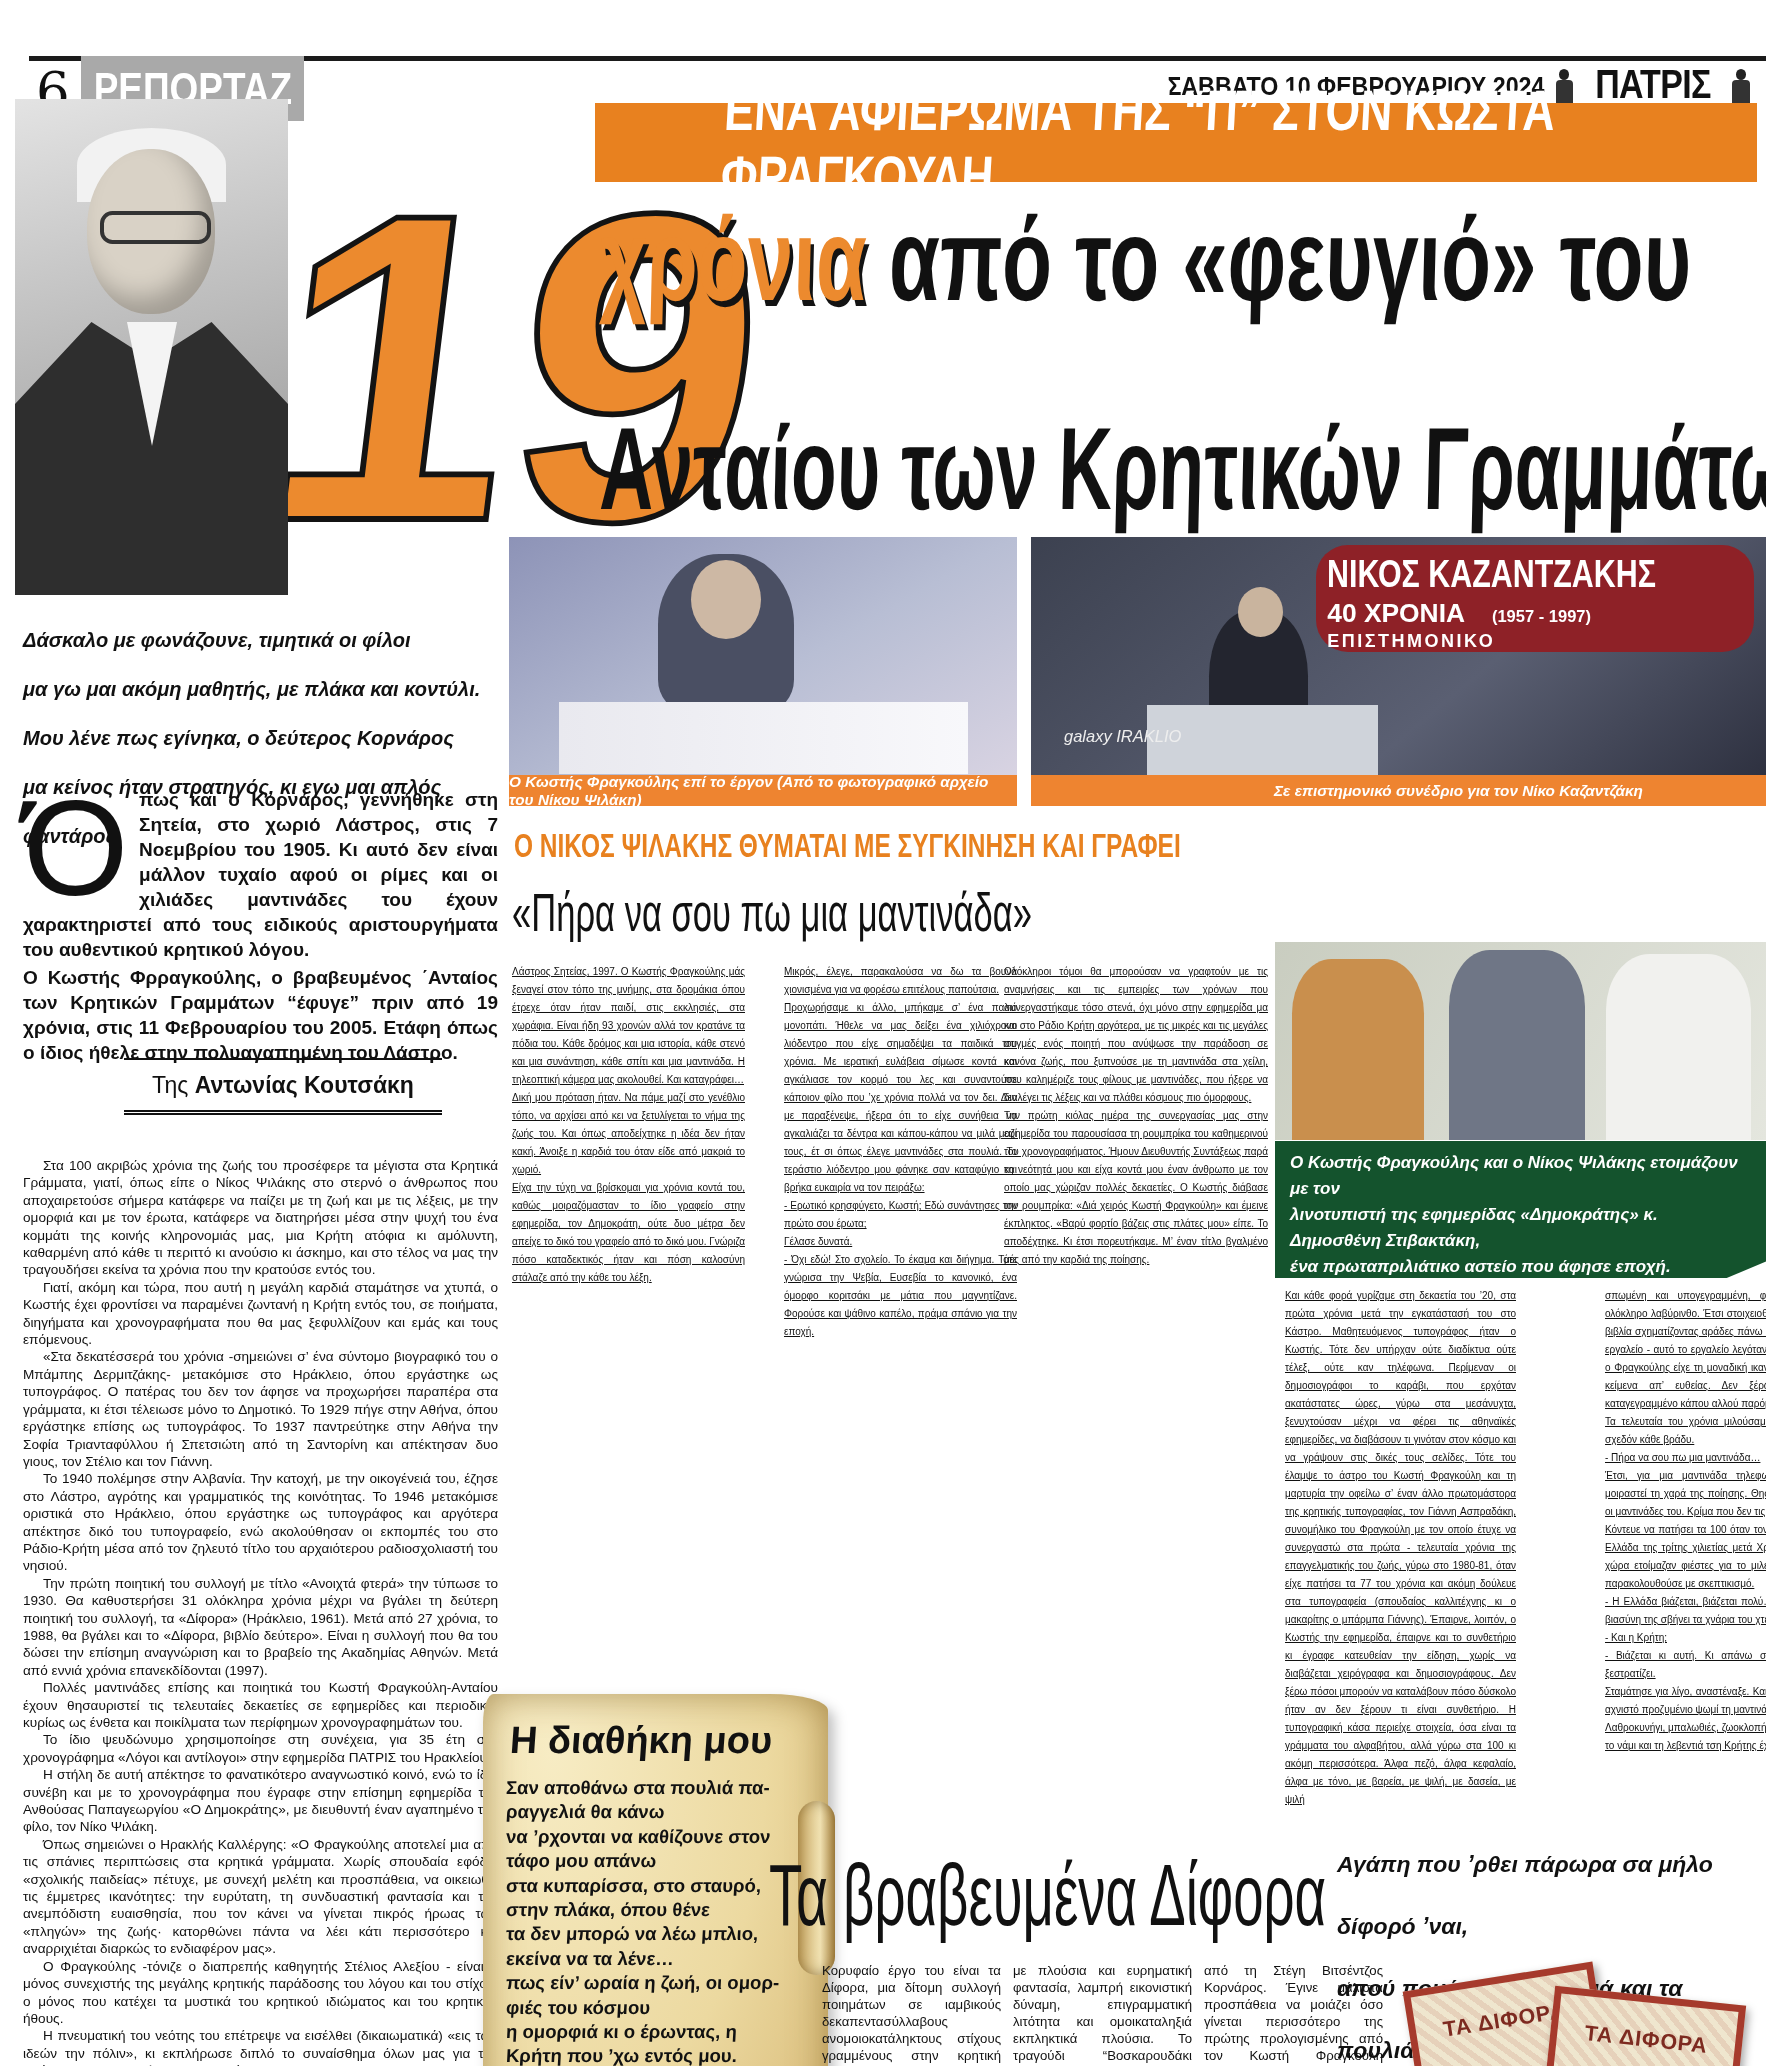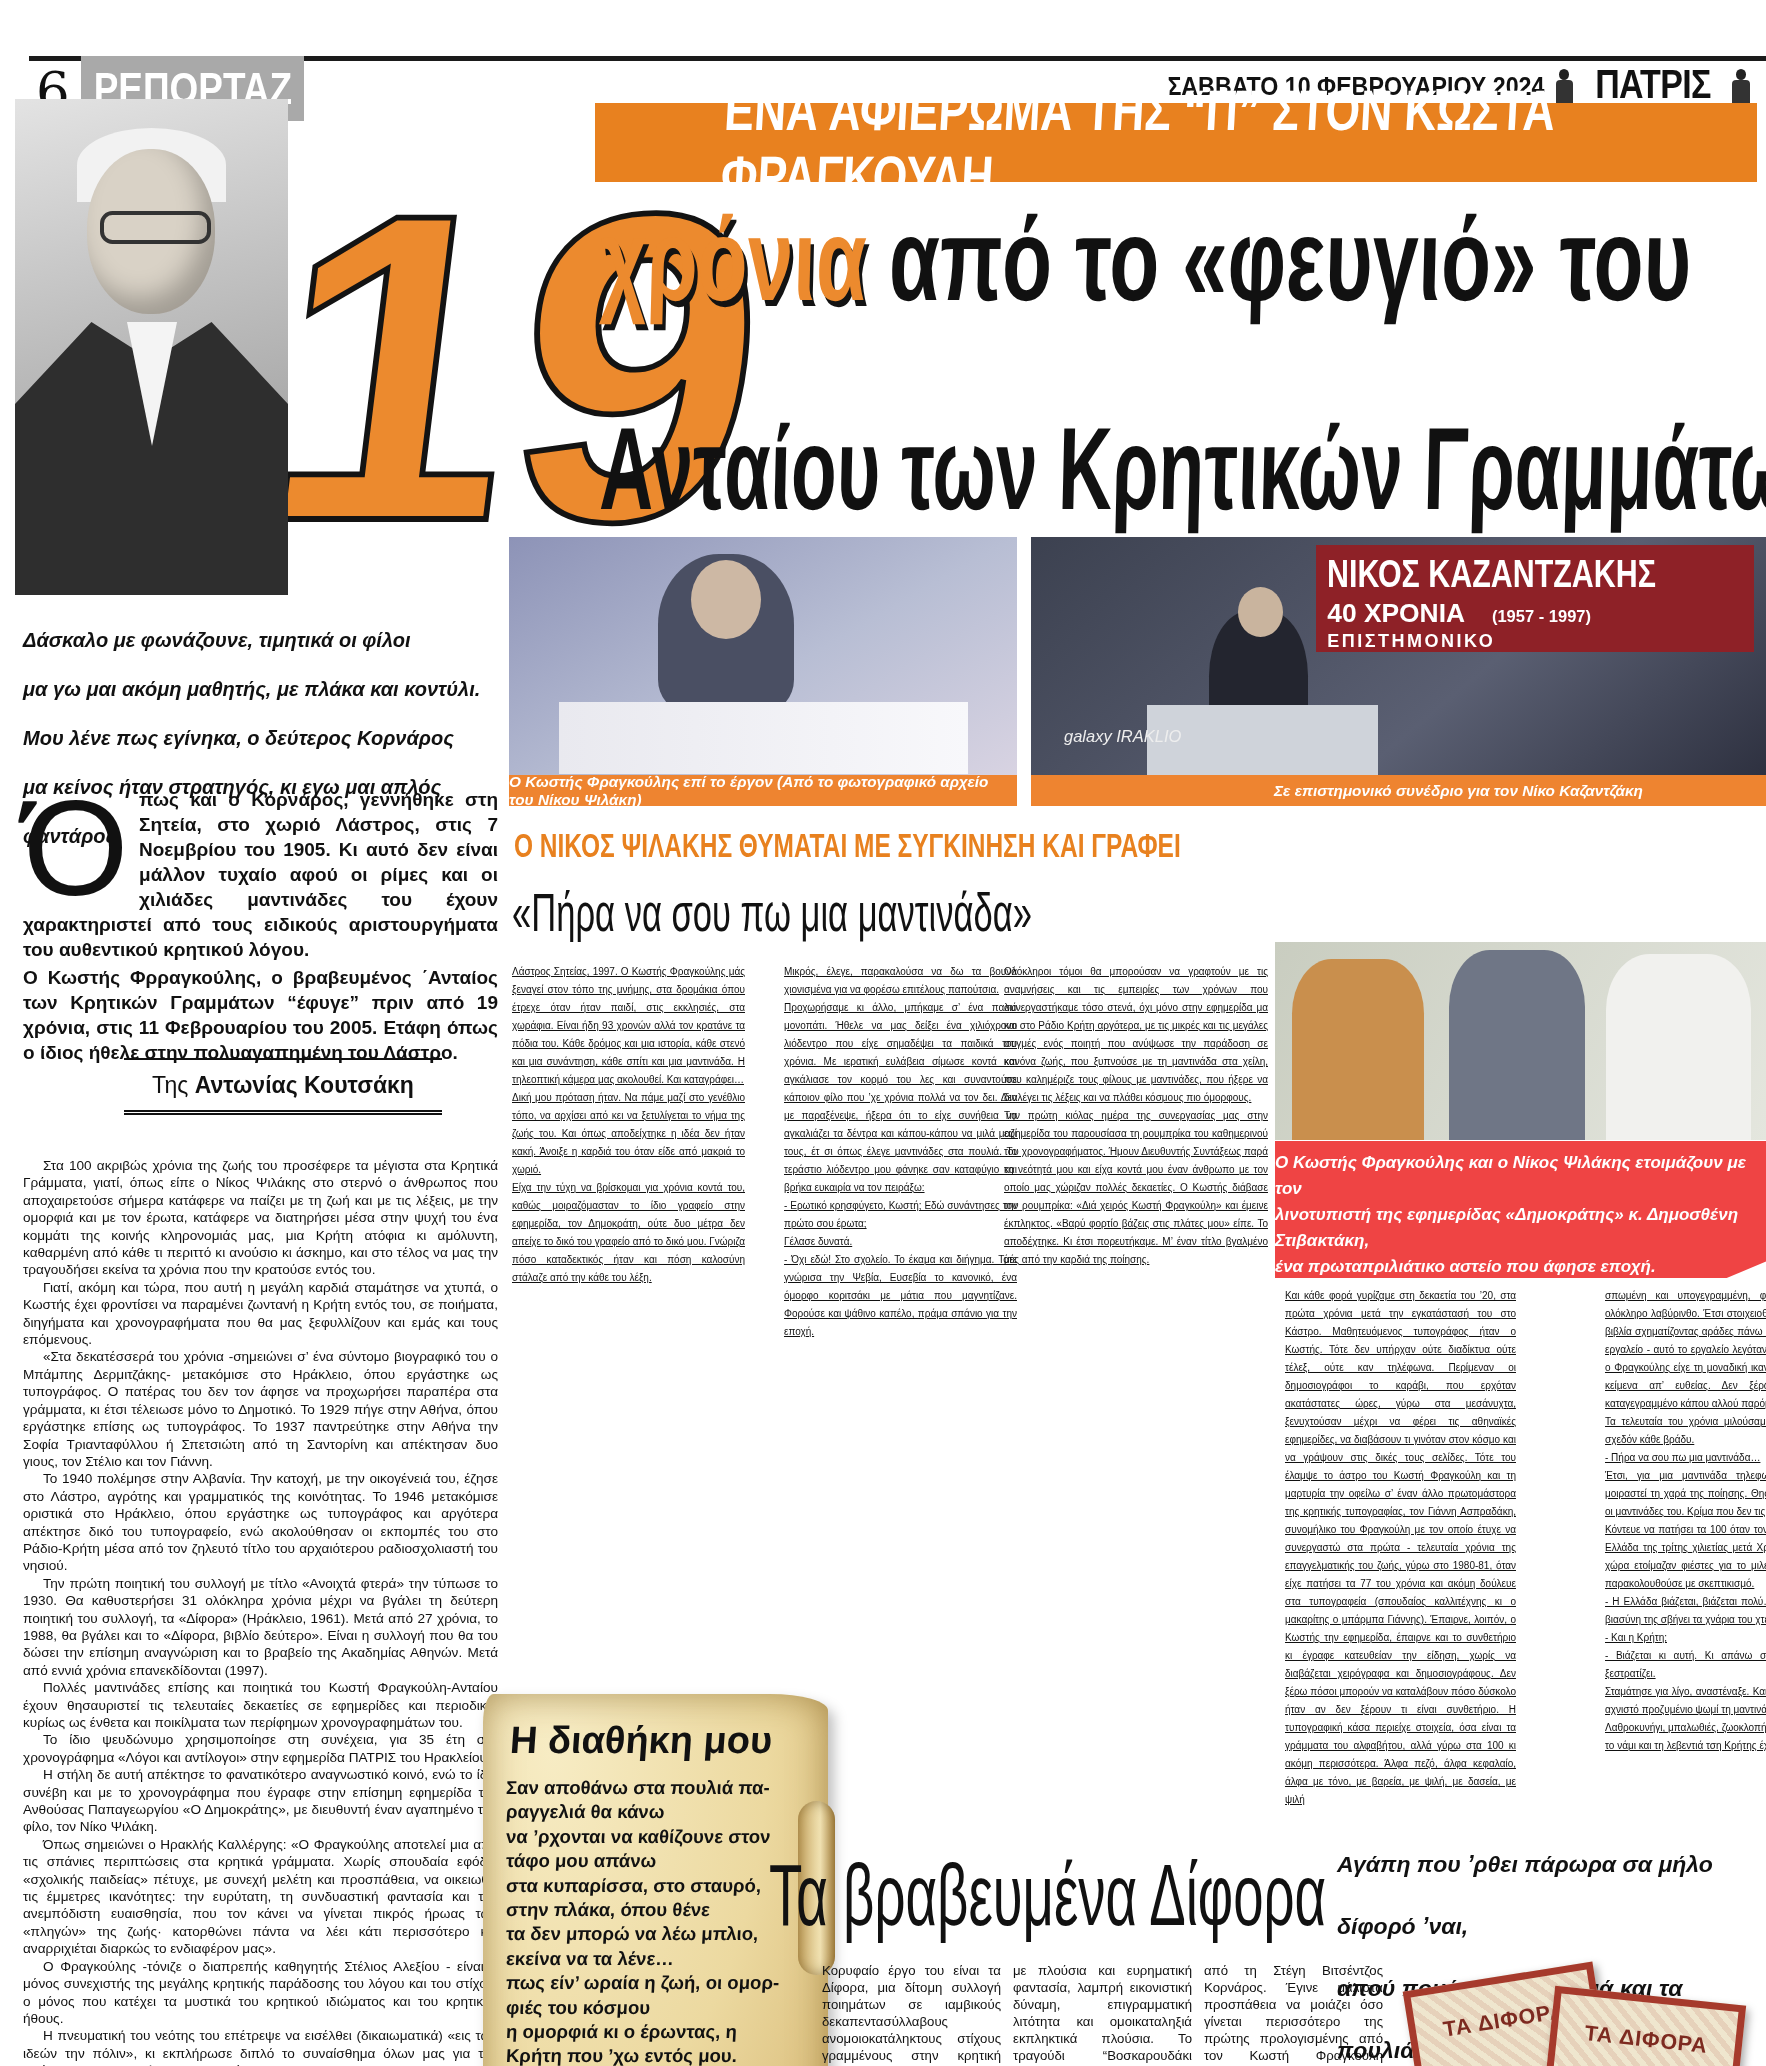--- a/index.html
+++ b/index.html
@@ -36,40 +36,40 @@
   #photoL .hair{position:absolute;left:62px;top:29px;width:149px;height:74px;border-radius:50% 50% 0 0;background:#f2f2f2;}
   #photoL .face{position:absolute;left:72px;top:50px;width:128px;height:165px;border-radius:48%;background:#d9d2c6;box-shadow:inset -12.4px -16.5px 25px rgba(0,0,0,.25);}
   #photoL .glasses{position:absolute;left:85px;top:112px;width:103px;height:25px;border:4.1px solid #333;border-radius:12.4px;background:transparent;}
   #photoL .suit{position:absolute;left:0;top:223px;width:273px;height:273px;background:#2e2e2e;clip-path:polygon(0 30%,28% 0,50% 14%,72% 0,100% 30%,100% 100%,0 100%);}
   #photoL .shirt{position:absolute;left:112px;top:223px;width:50px;height:124px;background:#f4f4f4;clip-path:polygon(0 0,100% 0,50% 100%);}
   #photoM{left:509px;top:537px;width:508px;height:238px;background:linear-gradient(150deg,#8d93b7,#b8bed4 55%,#d8d3e2);}
   #photoM .man{position:absolute;left:149px;top:16.5px;width:136px;height:157px;border-radius:45% 45% 20% 20%;background:#4a4f63;}
   #photoM .head{position:absolute;left:182px;top:23px;width:70px;height:79px;border-radius:50%;background:#cdb8a4;}
   #photoM .papers{position:absolute;left:50px;top:165px;width:409px;height:72px;background:linear-gradient(90deg,#e9e9ef,#f8f8fb);}
   #photoR{left:1031px;top:537px;width:735px;height:238px;background:linear-gradient(140deg,#3c4150,#5a5f72 60%,#2e3140);}
-  #photoR .kazbanner{position:absolute;right:12.4px;top:8.3px;width:438px;height:107px;background:#8e2127;color:#fff;padding:7.4px 11.6px;box-sizing:border-box;}
+  #photoR .kazbanner{position:absolute;right:12.4px;top:8.3px;width:438px;height:107px;background:#8e2127;color:#fff;padding:7.4px 11.6px;box-sizing:border-box;border-radius:32px;}
   #photoR .kz1{font-size:38px;font-weight:bold;transform:scaleX(.8);transform-origin:0 50%;white-space:nowrap;}
   #photoR .kz2{font-size:26.4px;font-weight:bold;display:inline-block;margin-top:2.5px;}
   #photoR .kz3{font-size:16.5px;font-weight:bold;display:inline-block;margin-left:25px;}
   #photoR .kz4{font-size:18px;font-weight:bold;letter-spacing:2.5px;margin-top:1.7px;}
   #photoR .speaker{position:absolute;left:178px;top:74px;width:99px;height:163px;background:#23252f;border-radius:40% 40% 0 0;}
   #photoR .shead{position:absolute;left:207px;top:50px;width:45px;height:50px;border-radius:50%;background:#c9b49e;}
   #photoR .podium{position:absolute;left:116px;bottom:0;width:231px;height:70px;background:#cfd3da;}
   #photoR .galaxy{position:absolute;left:33px;bottom:29px;color:#eee;font-size:16.5px;font-style:italic;}
   #photoR2{left:1275px;top:942px;width:491px;height:198px;background:linear-gradient(120deg,#c9cdc0,#e4e6de);}
   #photoR2 .m1{position:absolute;left:16.5px;top:16.5px;width:132px;height:182px;background:#c98f4d;border-radius:30% 30% 0 0;}
   #photoR2 .m2{position:absolute;left:174px;top:8.3px;width:136px;height:190px;background:#6f7686;border-radius:30% 30% 0 0;}
   #photoR2 .m3{position:absolute;left:331px;top:12.4px;width:145px;height:186px;background:#f1f1ee;border-radius:30% 30% 0 0;}
 
   .capbar{background:#ee8430;color:#fff;display:flex;align-items:center;justify-content:center;
           font-style:italic;font-weight:bold;font-size:15.3px;}
   #capM{left:509px;top:775px;width:508px;height:31px;}
   #capR{left:1031px;top:775px;width:855px;height:31px;}
-  #capbox{left:1275px;top:1141px;width:491px;height:137px;background:#ef4444;color:#fff;
-          font-style:italic;font-weight:bold;font-size:17px;line-height:26px;padding:9px 0;box-sizing:border-box;
+  #capbox{left:1275px;top:1141px;width:491px;height:137px;background:#14532d;color:#fff;
+          font-style:italic;font-weight:bold;font-size:17px;line-height:26px;padding:9px 15px;box-sizing:border-box;
           clip-path:polygon(0 0,100% 0,100% 88%,92% 100%,0 100%);}
 
   
   #kicker{left:514px;top:826px;font-size:34px;font-weight:bold;color:#e8811f;white-space:nowrap;}
   #kicker .in{display:inline-block;transform:scaleX(.72);transform-origin:0 50%;}
   #mainHL{left:512px;top:868px;font-size:54px;line-height:89px;font-weight:500;white-space:nowrap;}
   #mainHL .in{display:inline-block;transform:scaleX(.64);transform-origin:0 50%;}
   .col{font-size:10px;line-height:18px;text-align:justify;white-space:pre-line;overflow:hidden;text-decoration:underline;}
   #colA{left:512px;top:963px;width:233px;height:719px;}
   #colB{left:758px;top:963px;width:233px;height:870px;margin-left:26px;}

